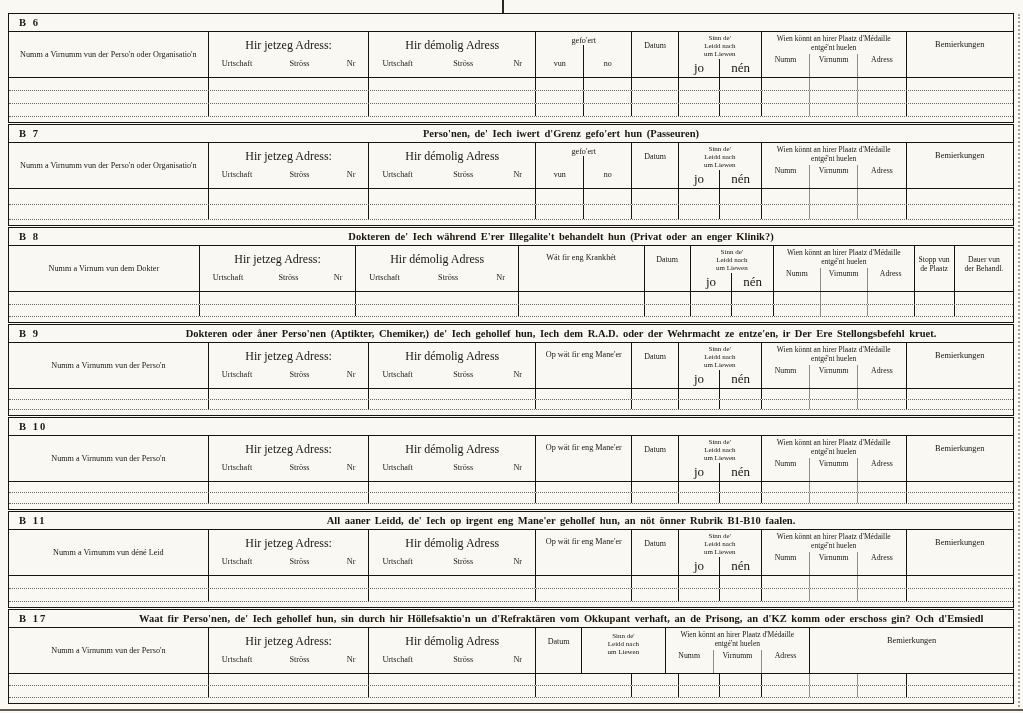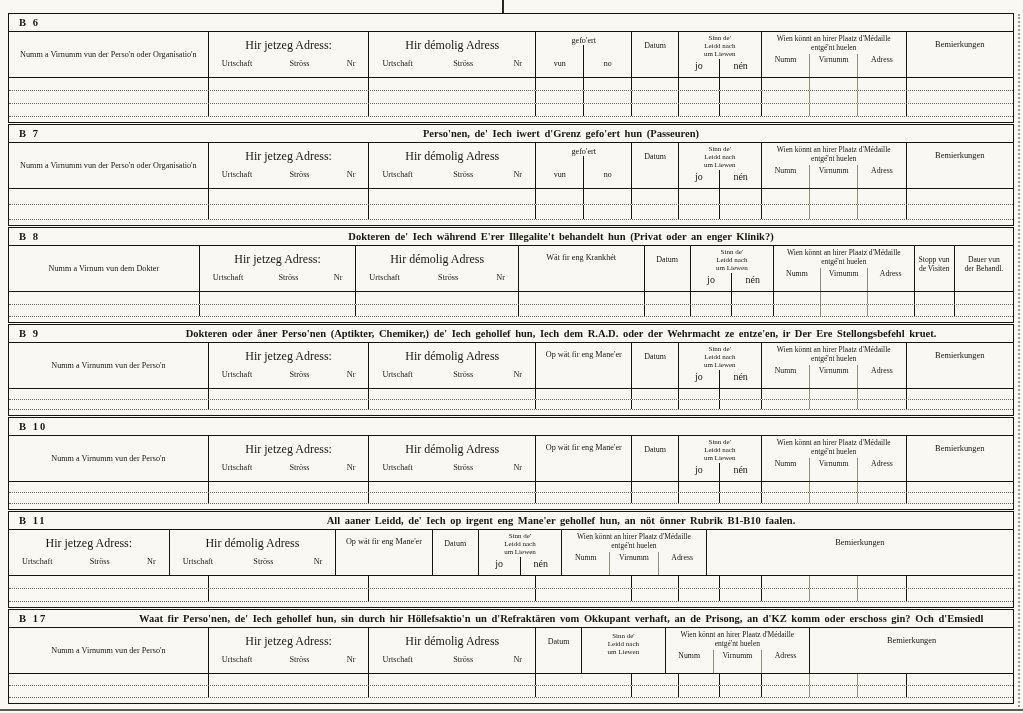--- a/index.html
+++ b/index.html
@@ -47,21 +47,21 @@
   .atop{margin-top:6px;font-size:12px}
   .asub{display:flex;justify-content:space-between;padding:0 13px;margin:auto 0 9px;font-size:8.2px}
   .sptop{padding-top:4px;font-size:8.2px;line-height:9px}
   .sptop.tall{padding-top:7px}
   .dlab{margin-top:9px;font-size:8px}
   .sl{margin-top:2px;font-size:7px;line-height:8.2px}
   .two{display:flex}
   .two.grow{flex:1}
   .two > i{flex:1;border-right:1px solid var(--ln);font-style:normal;display:block}
   .two > i:last-child{border-right:none}
-  .jn{flex:1;font-size:10px}
+  .jn{flex:1;font-size:13px}
   .jn i{padding-top:1px}
   .wtop{margin-top:3px;font-size:7.5px;line-height:8.6px;padding:0 2px}
   .wsub{flex:1;display:flex;font-size:7.8px;margin-top:2px}
   .wsub span{flex:1;padding-top:1px}
   .wsub span + span{border-left:1px solid var(--lt)}
   .blab{margin-top:8px;font-size:8.4px}
   .two-line{margin-top:9px;font-size:7.6px;line-height:9px}
 
   .data{flex:1;display:flex;flex-direction:column}
   .row{flex:1;display:flex;border-bottom:1.2px dotted var(--dot)}
@@ -358,21 +358,21 @@
             </div>
           <div class="wsub">
               <span>Numm</span>
               <span>Virnumm</span>
               <span>Adress</span>
             </div>
         </div>
         <div class="c zuel hc">
             <div class="two-line">
               <div>Stopp vun</div>
-              <div>de Visiten</div>
+              <div>de Plaatz</div>
             </div>
           </div>
         <div class="c dauer hc last">
             <div class="two-line">
               <div>Dauer vun</div>
               <div>der Behandl.</div>
             </div>
           </div>
       </div>
       <div class="data">
@@ -606,20 +606,23 @@
           <div class="row filler"></div>
         </div>
     </section>
 
     <section class="sec hB11">
       <div class="trow">
         <span class="sid">B 11</span>
         <span class="stitle">All aaner Leidd, de' Iech op irgent eng Mane'er gehollef hun, an nöt önner Rubrik B1-B10 faalen.</span>
       </div>
       <div class="hdr">
+        <div class="c name hc">
+            <span>Numm a Virnumm vun déné Leid</span>
+          </div>
         <div class="c adr hc">
           <div class="atop">Hir jetzeg Adress:</div>
           <div class="asub">
               <span>Urtschaft</span>
               <span>Ströss</span>
               <span>Nr</span>
             </div>
         </div>
         <div class="c adr2 hc">
           <div class="atop">Hir démolig Adress</div>

